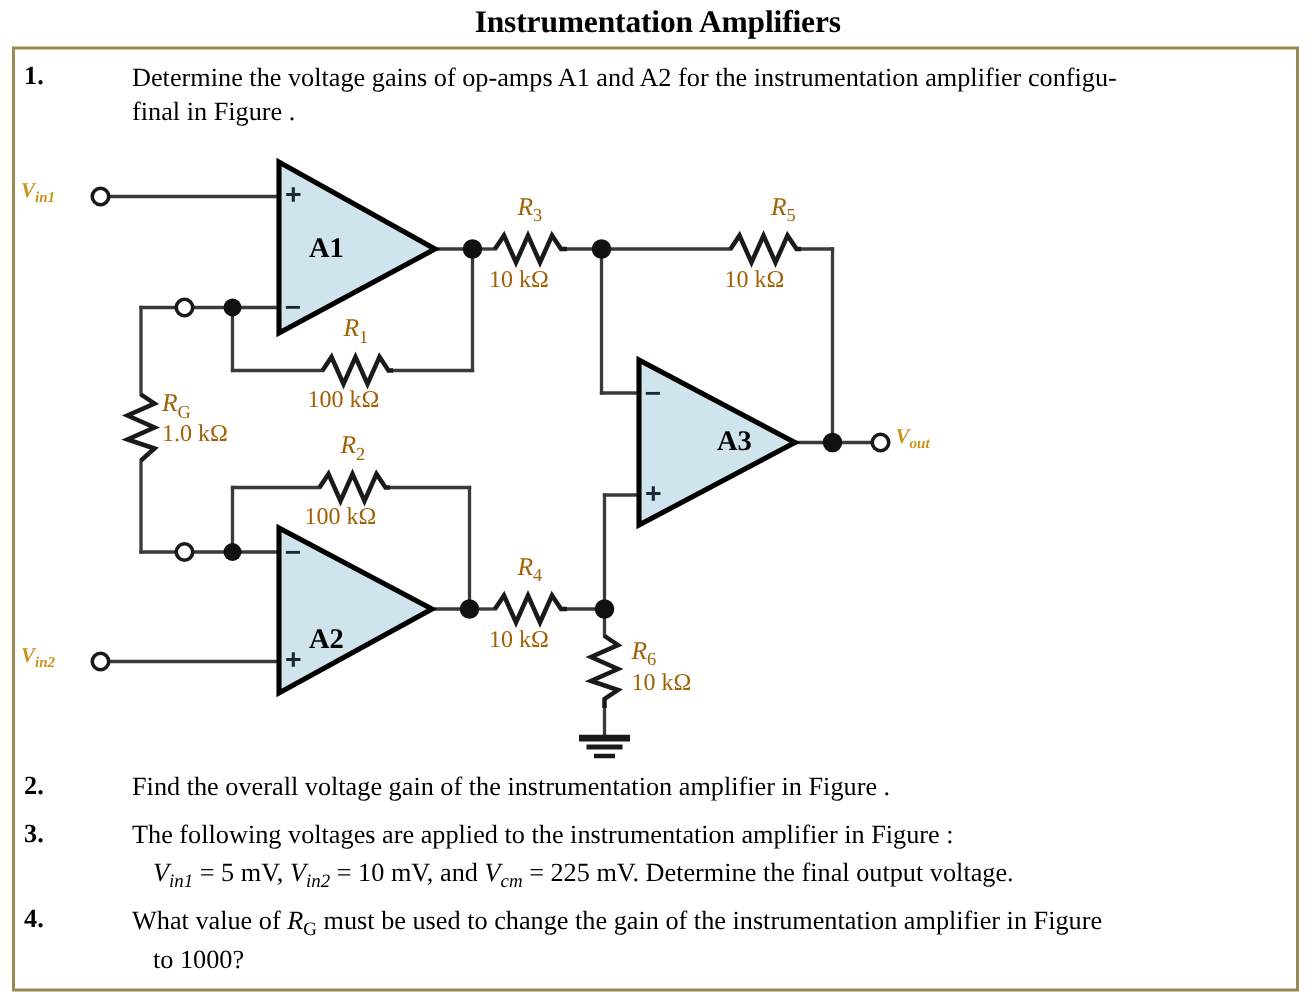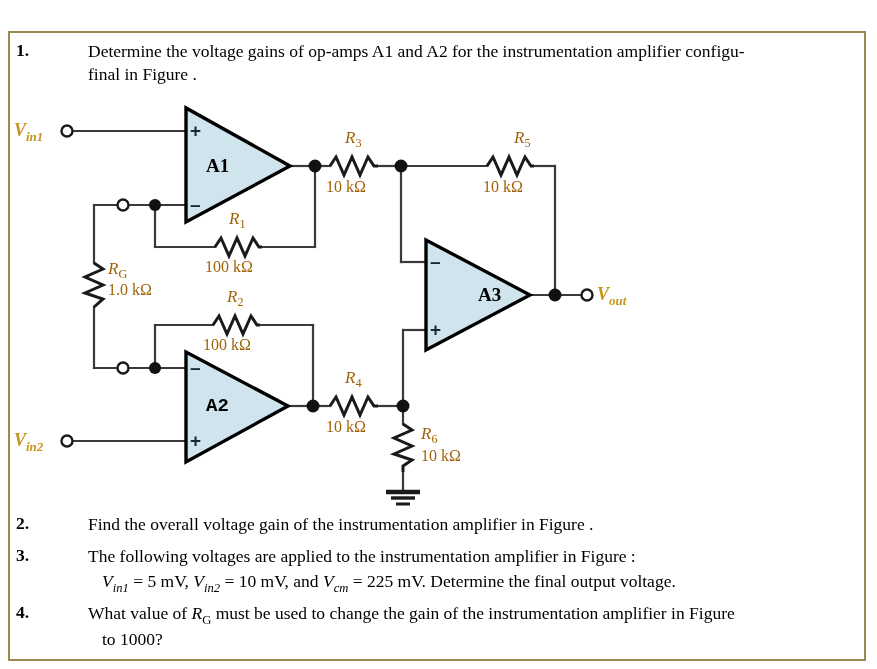--- a/index.html
+++ b/index.html
@@ -71,21 +71,21 @@
     position: absolute;
     font-family: "Liberation Serif", serif;
     font-size: 16px;
     color: #a16207;
     white-space: nowrap;
   }
   .lbl.big { font-size: 17px; }
   .vlbl {
     position: absolute;
     font-family: "Liberation Serif", serif;
-    font-size: 18px;
+    font-size: 14px;
     font-weight: bold;
     font-style: italic;
     color: #c8951b;
     white-space: nowrap;
   }
   .opname {
     position: absolute;
     font-family: "Liberation Serif", serif;
     font-size: 19px;
     font-weight: bold;
@@ -98,20 +98,21 @@
     font-weight: bold;
     color: #1a2733;
     line-height: 1;
   }
 </style>
 </head>
 <body>
 
 <div id="page">
 
+  <div id="title">Instrumentation Amplifiers</div>
 
   <div id="frame"></div>
 
   <div class="qnum" style="left:16px; top:40px;">1.</div>
   <div class="qtext" style="left:44px; top:40px; width:820px;">Determine the voltage gains of op-amps A1 and A2 for the instrumentation amplifier configu-</div>
   <div class="qtext" style="left:44px; top:63px; width:820px;">final in Figure .</div>
 
   <svg id="circuit" viewBox="0 0 877 669">
     <g stroke="#3a3a3a" stroke-width="2.2" fill="none" stroke-linecap="square">
 
@@ -206,21 +207,21 @@
     <g fill="#ffffff" stroke="#1a1a1a" stroke-width="2.4">
       <circle cx="67" cy="131" r="5.5"></circle>
       <circle cx="67" cy="441" r="5.5"></circle>
       <circle cx="123" cy="205" r="5.5"></circle>
       <circle cx="123" cy="368" r="5.5"></circle>
       <circle cx="587" cy="295" r="5.5"></circle>
     </g>
   </svg>
 
   <div class="opname" style="left:206px; top:155px;">A1</div>
-  <div class="opname" style="left:206px; top:395px;font-family:Liberation Mono, monospace;">A2</div>
+  <div class="opname" style="left:206px; top:416px;">A2</div>
   <div class="opname" style="left:446px; top:284px;margin-left:32px;">A3</div>
 
   <div class="sign" style="left:190px; top:121px;">+</div>
   <div class="sign" style="left:190px; top:195px;">–</div>
   <div class="sign" style="left:190px; top:358px;">–</div>
   <div class="sign" style="left:190px; top:431px;">+</div>
   <div class="sign" style="left:430px; top:252px;">–</div>
   <div class="sign" style="left:430px; top:320px;">+</div>
 
   <div class="vlbl" style="left:14px; top:120px;">

